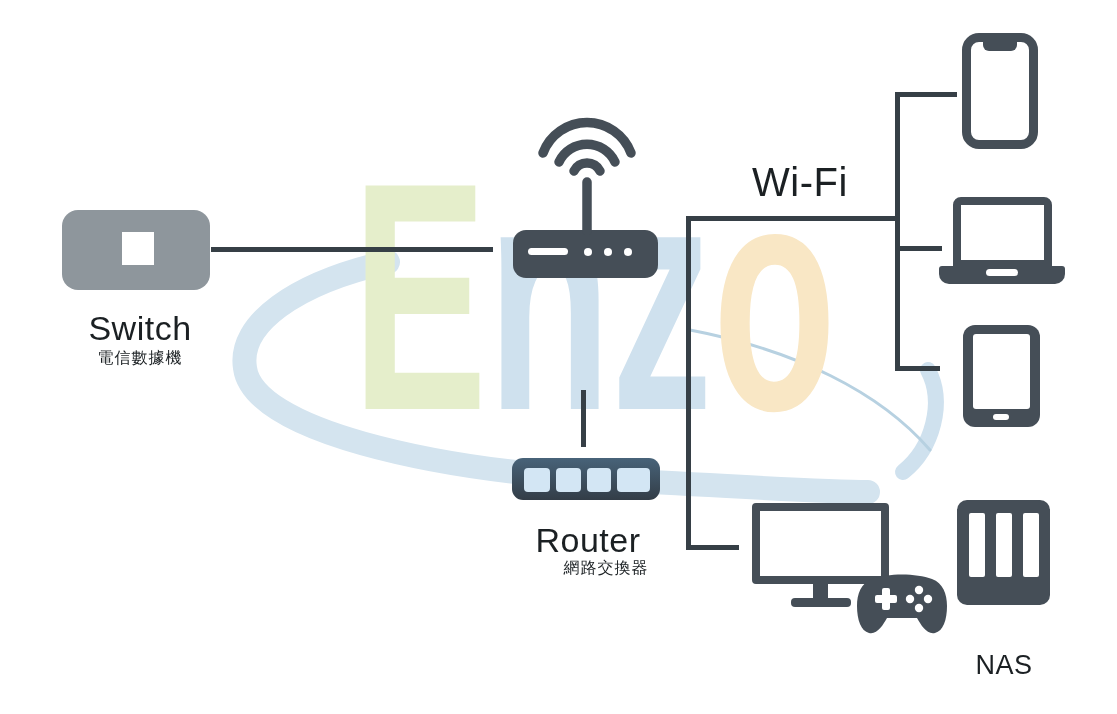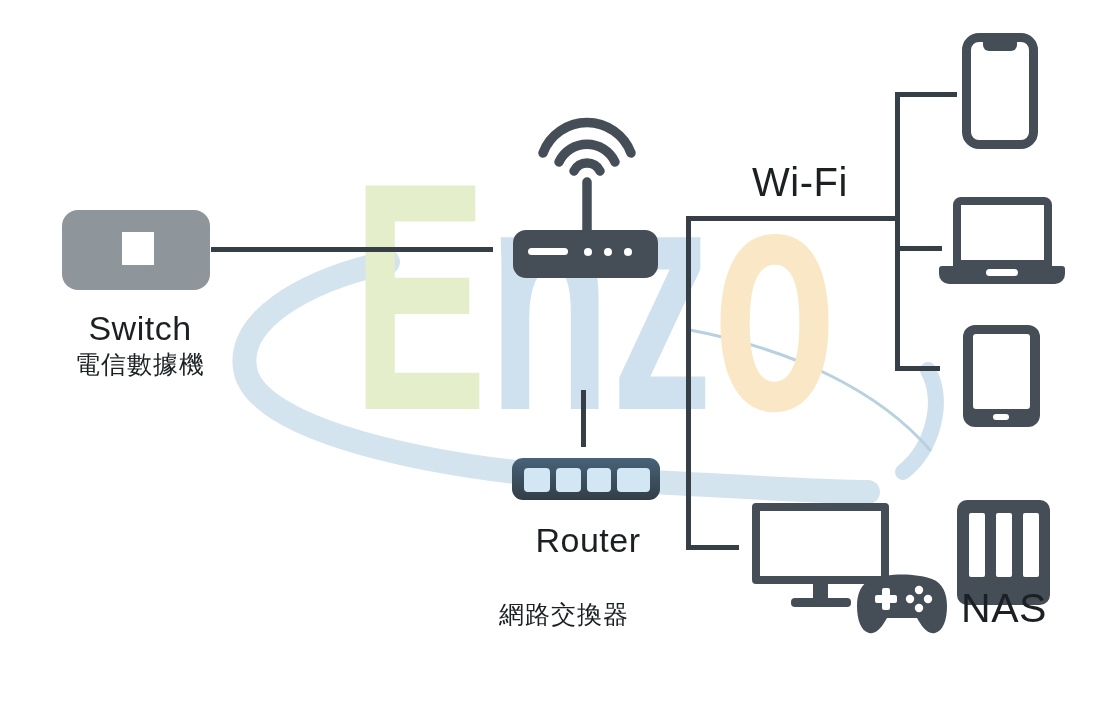--- a/index.html
+++ b/index.html
@@ -12,21 +12,21 @@
   #watermark-text{
     position:absolute;left:352px;top:134px;z-index:0;
     font-size:260px;font-weight:700;line-height:1;white-space:nowrap;
     transform:scale(0.78,1.25);transform-origin:0 0;letter-spacing:0px;
   }
   
   .line{position:absolute;background:#363f46;z-index:1;}
   
   .label{position:absolute;z-index:2;color:#1b2023;text-align:center;}
   .label.en{font-size:34px;letter-spacing:0.5px;}
-  .label.zh{font-size:25px;letter-spacing:1px;}
+  .label.zh{font-size:16px;letter-spacing:1px;}
   
   #modem-icon{position:absolute;left:62px;top:210px;width:148px;height:80px;
     background:#8e969c;border-radius:16px;z-index:1;}
   #modem-port{position:absolute;left:60px;top:22px;width:32px;height:33px;background:#ffffff;}
   
   #router-body{position:absolute;left:513px;top:230px;width:145px;height:48px;
     background:#454e57;border-radius:13px;z-index:1;}
   #router-dash{position:absolute;left:15px;top:18px;width:40px;height:7px;
     background:#ffffff;border-radius:4px;}
   .router-dot{position:absolute;top:18px;width:8px;height:8px;border-radius:50%;background:#ffffff;}
@@ -110,21 +110,21 @@
     <div class="router-dot" style="left:111px;"></div>
   </div>
 
   <div id="switch-body">
     <div class="switch-port" style="left:12px;width:26px;"></div>
     <div class="switch-port" style="left:44px;width:25px;"></div>
     <div class="switch-port" style="left:75px;width:24px;"></div>
     <div class="switch-port" style="left:105px;width:33px;"></div>
   </div>
   <div class="label en" style="left:508px;top:521px;width:160px;">Router</div>
-  <div class="label zh" style="left:474px;top:558px;width:180px;margin-top:40px;">網路交換器</div>
+  <div class="label zh" style="left:516px;top:558px;width:180px;">網路交換器</div>
 
   <div class="label en" style="left:710px;top:160px;width:180px;font-size:40px;">Wi-Fi</div>
 
   <div id="phone-icon">
     <div id="phone-notch"></div>
   </div>
 
   <div id="laptop-screen"></div>
   <div id="laptop-base">
     <div id="laptop-slot"></div>
@@ -149,15 +149,15 @@
     <circle cx="72" cy="29" r="4.2" fill="#ffffff"></circle>
     <circle cx="63" cy="38" r="4.2" fill="#ffffff"></circle>
     <circle cx="54" cy="29" r="4.2" fill="#ffffff"></circle>
   </svg>
 
   <div id="nas-icon">
     <div class="nas-slot" style="left:12px;"></div>
     <div class="nas-slot" style="left:39px;"></div>
     <div class="nas-slot" style="left:66px;"></div>
   </div>
-  <div class="label en" style="left:954px;top:585px;width:100px;font-size:41px;">NAS</div>
+  <div class="label en" style="left:954px;top:650px;width:100px;font-size:27px;">NAS</div>
 
 </div>
 
 </body></html>

